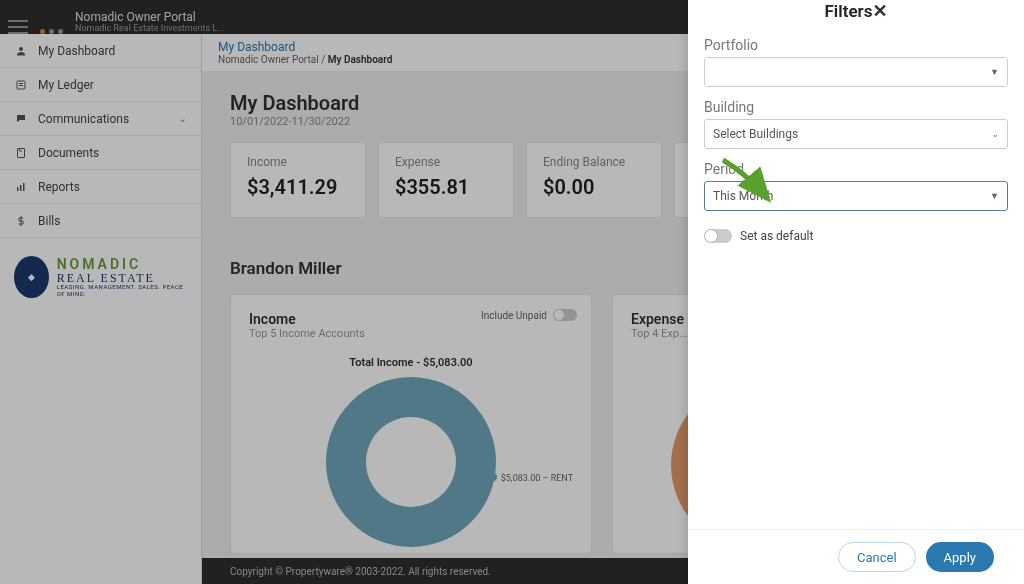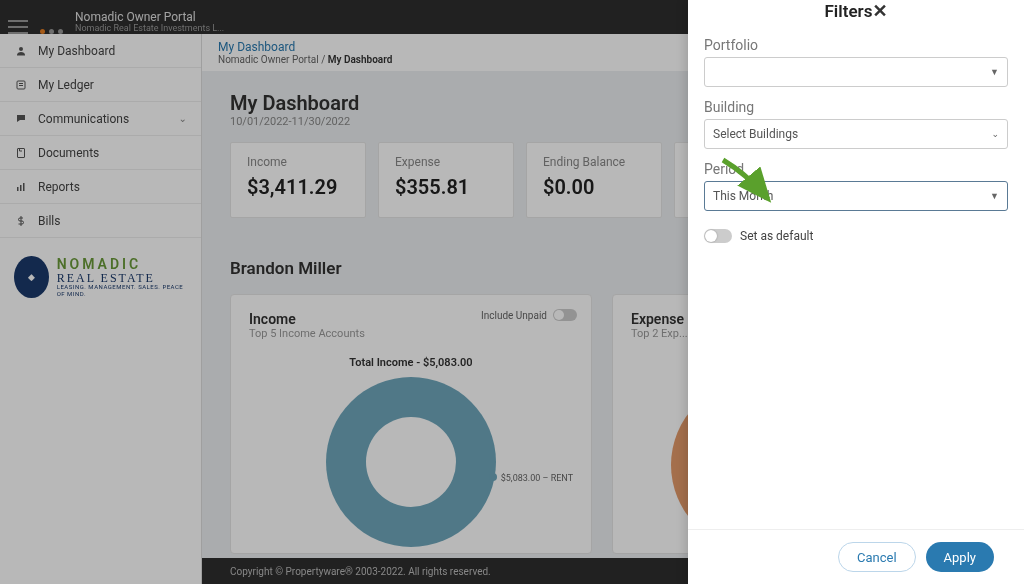--- a/index.html
+++ b/index.html
@@ -211,21 +211,21 @@
       </div>
       <div class="total-inc">Total Income - $5,083.00</div>
       <div class="donut"></div>
       <div class="legend">
         <span class="legend-dot"></span>
         <span>$5,083.00 – RENT</span>
       </div>
     </div>
     <div class="panel" style="width:120px;overflow:hidden">
       <div class="panel-title">Expense</div>
-      <div class="panel-sub">Top 2 Exp...</div>
+      <div class="panel-sub">Top 4 Exp...</div>
       <div class="donut donut-exp" style="margin-top:40px;margin-left:40px"></div>
     </div>
   </div>
   <div class="footer">
     <span>Copyright © Propertyware® 2003-2022. All rights reserved.</span>
   </div>
 </div>
 
 <div class="scrim"></div>
 

